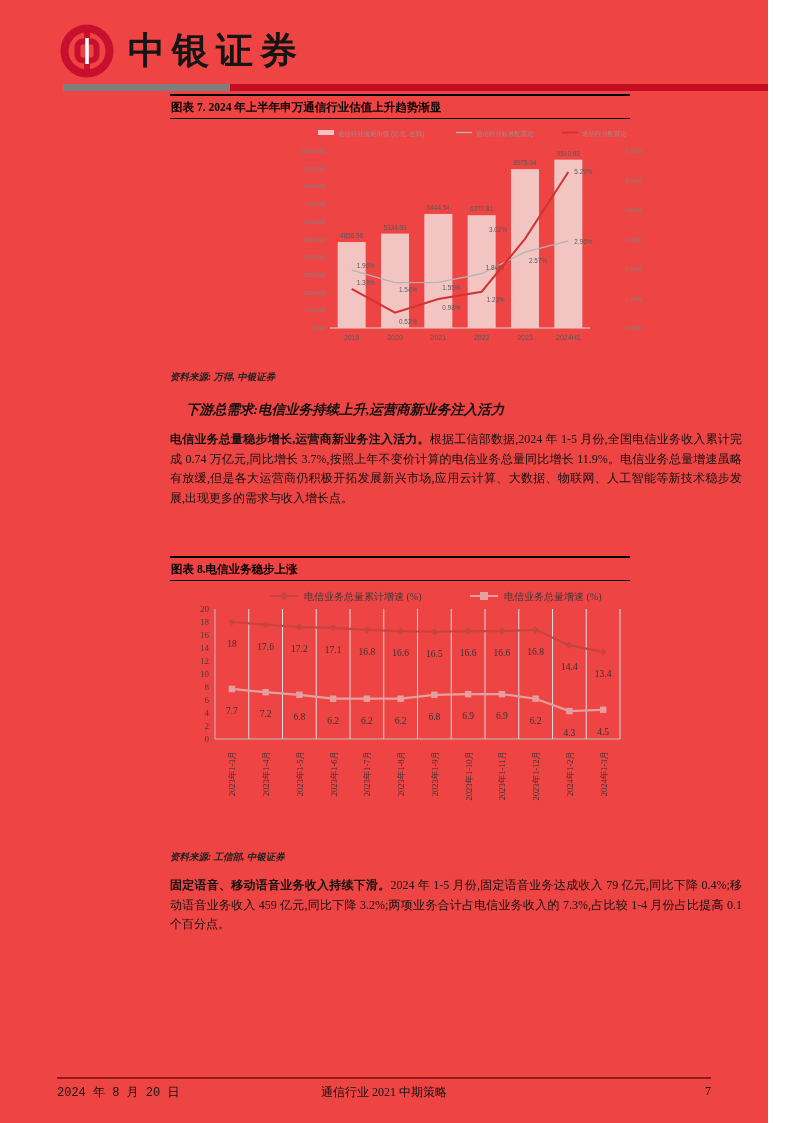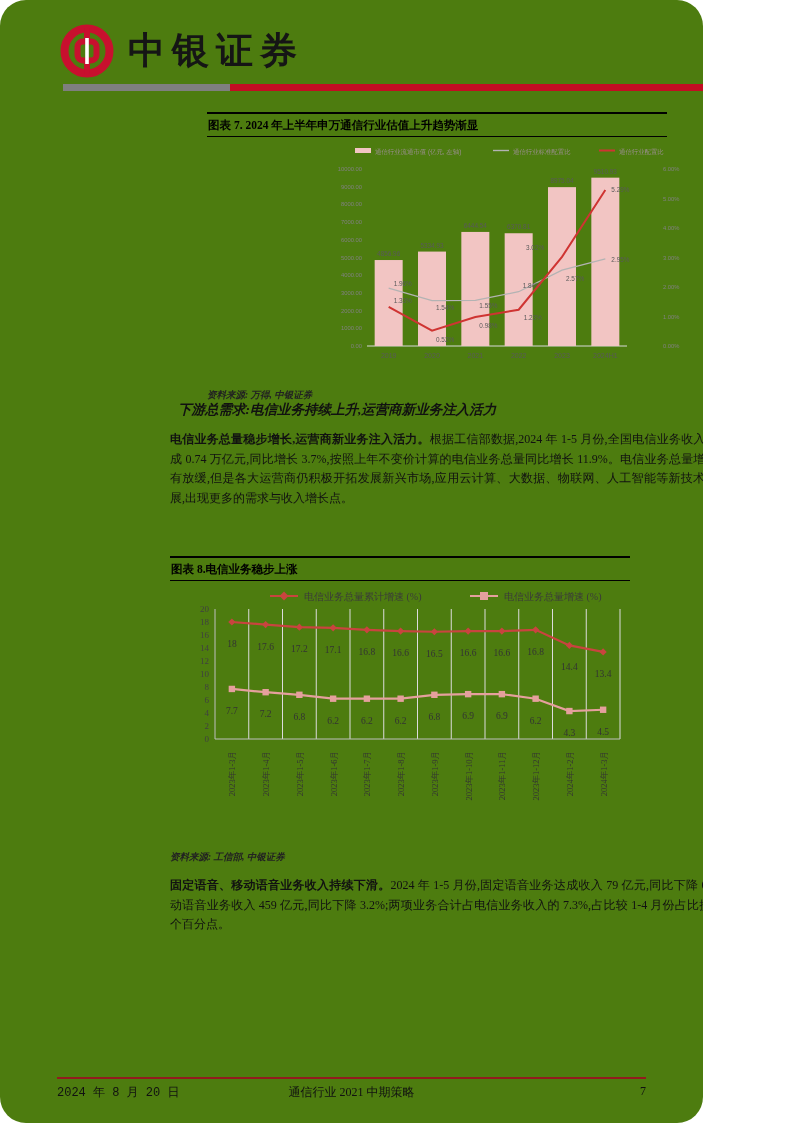--- a/index.html
+++ b/index.html
@@ -1,17 +1,17 @@
 <!DOCTYPE html>
 <html><head>
 <meta charset="utf-8">
 <style>
   html,body{margin:0;padding:0;background:#ffffff;}
-  .page{position:relative;width:703px;height:1123px;background:#4d7c0f;overflow:hidden;
-        font-family:"Liberation Serif","DejaVu Serif",serif;color:#111;border-radius:26px;}
+  .page{position:relative;width:768px;height:1123px;background:#ef4444;overflow:hidden;
+        font-family:"Liberation Serif","DejaVu Serif",serif;color:#111;}
   
   .hdr{position:absolute;left:60px;top:24px;display:flex;align-items:center;}
   .brand{font-size:37px;font-weight:bold;letter-spacing:7px;margin-left:14px;color:#151515;}
   .hdr-rule{position:absolute;left:63px;top:84px;right:0;height:7px;display:flex;}
   .hdr-rule .g{width:167px;height:100%;background:#7f7f7f;}
   .hdr-rule .r{flex:1;height:100%;background:#c30d23;}
   
   .figure{position:absolute;left:170px;width:460px;}
   .fig-title{font-size:11.5px;font-weight:bold;color:#000;border-top:2.5px solid #000;
              border-bottom:1.2px solid #000;padding:4px 1px 3px 1px;}
@@ -22,21 +22,21 @@
   .lb7{font-size:6.4px;fill:#595959;font-family:"Liberation Sans","DejaVu Sans",sans-serif;}
   .cat7{font-size:7px;fill:#595959;font-family:"Liberation Sans","DejaVu Sans",sans-serif;}
   .lg7{font-size:6.4px;fill:#9b8f8f;font-family:"Liberation Sans","DejaVu Sans",sans-serif;}
   .ax8{font-size:9px;fill:#404040;}
   .lb8{font-size:9.5px;fill:#333;}
   .cat8{font-size:8.5px;fill:#333;}
   .lg8{font-size:10px;fill:#3a3a3a;}
   
   .textcol{position:absolute;left:170px;width:572px;}
   .h1{font-size:15.5px;font-weight:bold;margin:0 0 9px 0;}
-  .h2{font-size:13.5px;font-weight:bold;font-style:italic;margin:0 0 11px 8px;}
+  .h2{font-size:13.5px;font-weight:bold;font-style:italic;margin:0 0 11px 16px;}
   .para{font-size:12px;line-height:1.63;text-align:justify;margin:0 0 12px 0;}
   .para b{font-weight:bold;}
   
   .ftr-rule{position:absolute;left:57px;right:57px;top:1077px;height:2px;background:#921b1e;}
   .ftr{position:absolute;left:57px;right:57px;top:1084px;font-size:12px;display:flex;}
   .ftr .l{flex:1;text-align:left;font-family:Liberation Mono, monospace;}
   .ftr .c{flex:1;text-align:center;}
   .ftr .r{flex:1;text-align:right;}
 </style>
 </head>
@@ -55,21 +55,21 @@
       <rect x="24.2" y="4" width="5.6" height="10" fill="#c8102e"></rect>
       <rect x="24.2" y="40" width="5.6" height="10" fill="#c8102e"></rect>
     </svg>
     <div class="brand">中银证券</div>
   </div>
   <div class="hdr-rule">
       <span class="g"></span>
       <span class="r"></span>
     </div>
 
-  <div class="figure" style="top:112px;margin-left:37px;">
+  <div class="figure" style="top:94px;">
     <div class="fig-title">图表 7. 2024 年上半年申万通信行业估值上升趋势渐显</div>
     <svg id="chart7-svg" width="360" height="240" style="margin:4px 0 0 118px;">
         <rect x="30" y="7" width="16" height="5" fill="#f2c5c3"></rect>
         <text x="50" y="12.5" class="lg7">通信行业流通市值 (亿元, 左轴)</text>
         <line x1="168" y1="9.5" x2="184" y2="9.5" stroke="#b3b3b3" stroke-width="1.4"></line>
         <text x="188" y="12.5" class="lg7">通信行业标准配置比</text>
         <line x1="274" y1="9.5" x2="290" y2="9.5" stroke="#cf3432" stroke-width="2"></line>
         <text x="294" y="12.5" class="lg7">通信行业配置比</text>
         <text x="37" y="207" text-anchor="end" class="ax7">0.00</text>
         <text x="37" y="189.3" text-anchor="end" class="ax7">1000.00</text>

